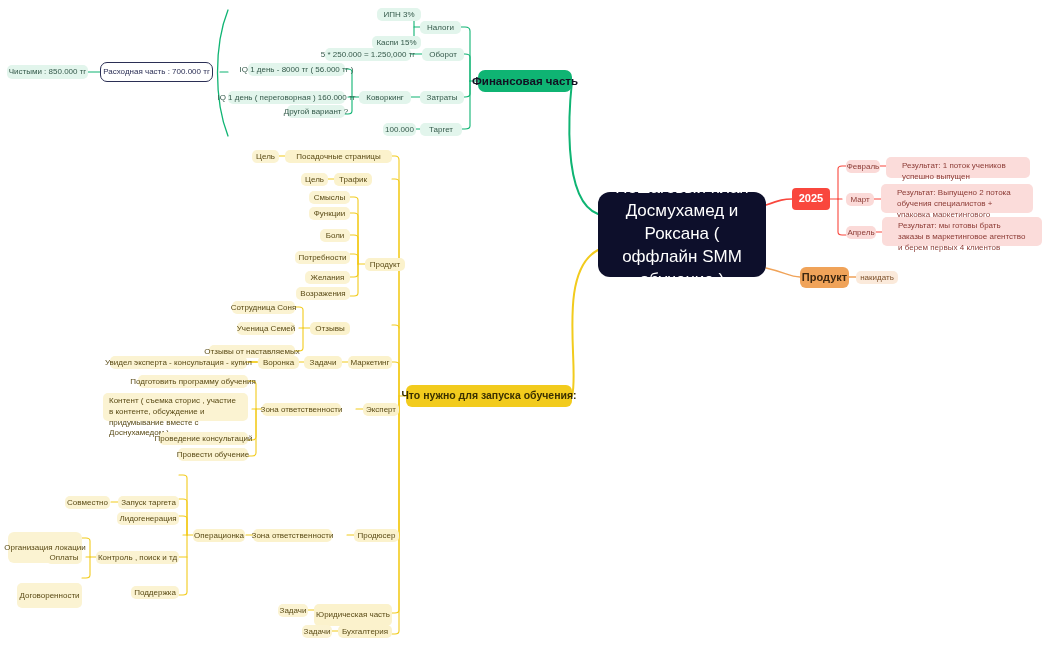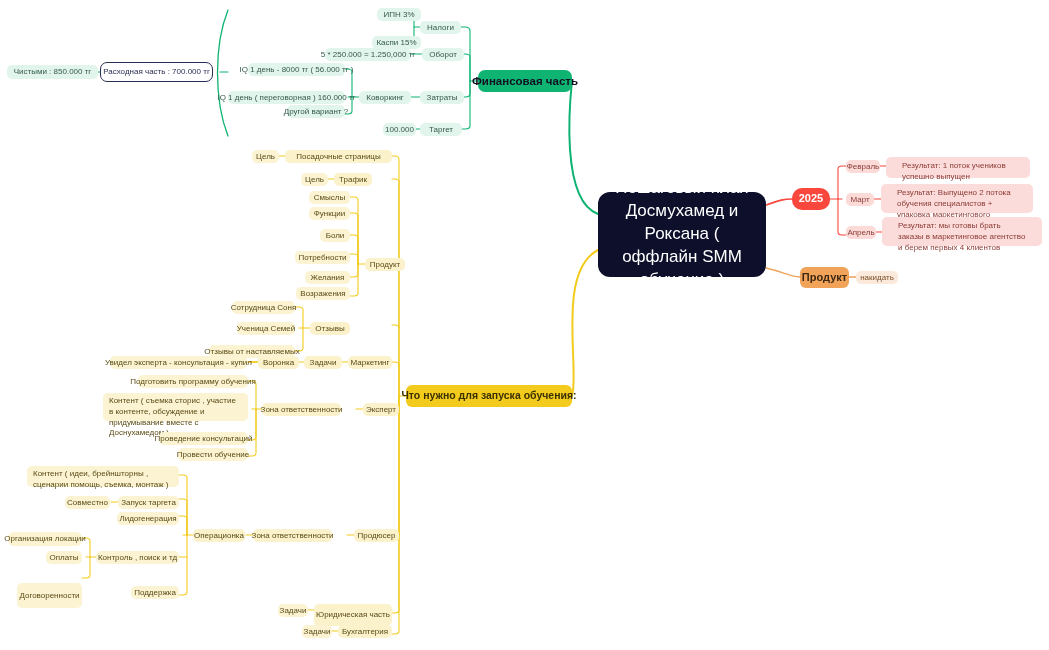--- a/index.html
+++ b/index.html
@@ -46,21 +46,21 @@
   .g-leaf{background:#e2f5ec;color:#355a4b;font-size:8px;justify-content:center;}
   .outline{background:#ffffff;border:1.4px solid #2b2f55;color:#2b2f55;font-size:8px;justify-content:center;border-radius:7px;}
 
   
   .y-main{background:#f2cb1d;color:#3a3000;font-weight:700;font-size:10.5px;justify-content:center;border-radius:6px;}
   .y-sub{background:#fbf2cc;color:#5a4b16;font-size:8px;justify-content:center;}
   .y-leaf{background:#fbf3d2;color:#5a4b16;font-size:8px;justify-content:center;}
   .y-leaf.wrap{padding:3px 6px;font-size:8px;line-height:1.35;text-align:left;}
 
   
-  .r-main{background:#f9473d;color:#ffffff;font-weight:700;font-size:11px;justify-content:center;border-radius:10px;}
+  .r-main{background:#f9473d;color:#ffffff;font-weight:700;font-size:11px;justify-content:center;border-radius:4px;}
   .r-sub{background:#fbdad8;color:#8c3b35;font-size:8px;justify-content:center;}
   .r-leaf{background:#fbdcda;color:#8c3b35;font-size:8px;line-height:1.4;text-align:left;padding:3px 16px;}
 
   
   .o-main{background:#f0a359;color:#3d2710;font-weight:700;font-size:11px;justify-content:center;border-radius:6px;}
   .o-leaf{background:#fbeadb;color:#7b4f28;font-size:8px;justify-content:center;}
 </style>
 </head>
 <body>
 
@@ -230,21 +230,21 @@
 <div class="node g-sub" style="left:420px;top:123px;width:42px;height:13px;">
   <span>Таргет</span>
 </div>
 <div class="node g-leaf" style="left:383px;top:123px;width:33px;height:13px;">
   <span>100.000</span>
 </div>
 
 <div class="node outline" style="left:100px;top:62px;width:113px;height:20px;">
   <span>Расходная часть : 700.000 тг</span>
 </div>
-<div class="node g-leaf" style="left:7px;top:65px;width:91px;height:14px;text-align:right;">
+<div class="node g-leaf" style="left:7px;top:65px;width:81px;height:14px;text-align:right;">
   <span>Чистыми : 850.000 тг</span>
 </div>
 
 <div class="node y-main" style="left:406px;top:385px;width:166px;height:22px;">
   <span>Что нужно для запуска обучения:</span>
 </div>
 
 <div class="node y-sub" style="left:348px;top:356px;width:44px;height:13px;">
   <span>Маркетинг</span>
 </div>
@@ -329,36 +329,33 @@
 <div class="node y-sub" style="left:354px;top:529px;width:45px;height:13px;">
   <span>Продюсер</span>
 </div>
 <div class="node y-sub" style="left:253px;top:529px;width:79px;height:13px;">
   <span>Зона ответственности</span>
 </div>
 <div class="node y-sub" style="left:193px;top:529px;width:52px;height:13px;">
   <span>Операционка</span>
 </div>
 
-<div class="node y-leaf wrap" style="left:27px;top:466px;width:152px;height:21px;">
-  <span>Контент ( идеи, брейншторны , сценарии помощь, съемка, монтаж )</span>
-</div>
 <div class="node y-leaf" style="left:118px;top:496px;width:61px;height:13px;">
   <span>Запуск таргета</span>
 </div>
 <div class="node y-leaf" style="left:65px;top:496px;width:45px;height:13px;">
   <span>Совместно</span>
 </div>
 <div class="node y-leaf" style="left:117px;top:512px;width:62px;height:13px;">
   <span>Лидогенерация</span>
 </div>
 <div class="node y-leaf" style="left:96px;top:551px;width:83px;height:13px;">
   <span>Контроль , поиск и тд</span>
 </div>
-<div class="node y-leaf" style="left:8px;top:532px;width:74px;height:14px;border-radius:6px;">
+<div class="node y-leaf" style="left:8px;top:532px;width:74px;height:31px;border-radius:6px;">
   <span>Организация локации</span>
 </div>
 <div class="node y-leaf" style="left:46px;top:551px;width:36px;height:13px;">
   <span>Оплаты</span>
 </div>
 <div class="node y-leaf" style="left:17px;top:583px;width:65px;height:25px;">
   <span>Договоренности</span>
 </div>
 <div class="node y-leaf" style="left:131px;top:586px;width:48px;height:13px;">
   <span>Поддержка</span>

